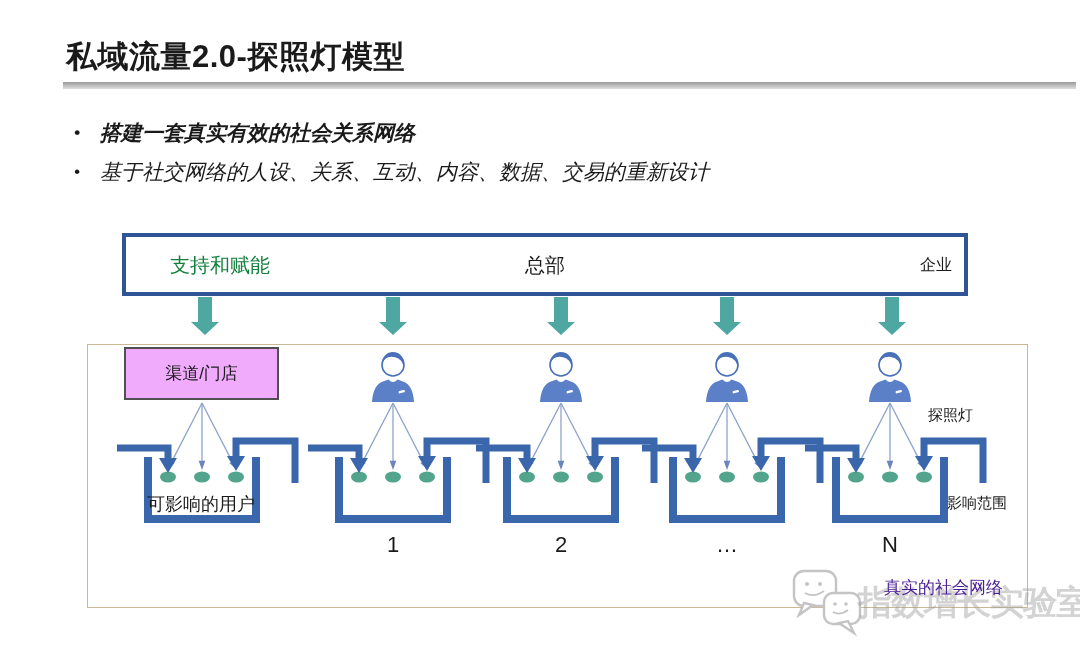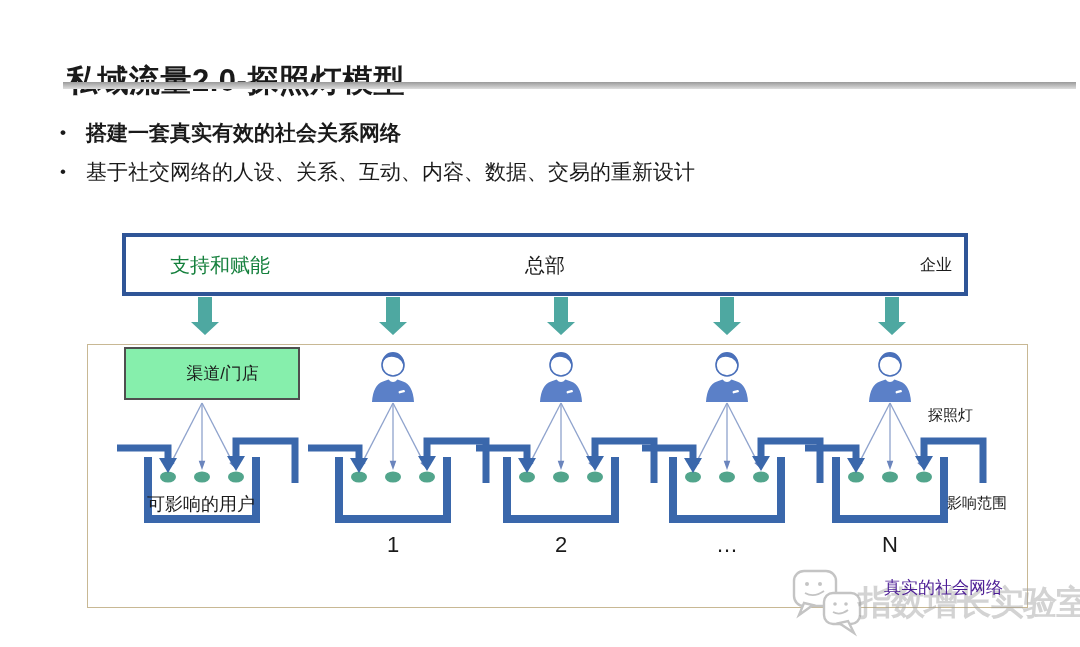--- a/index.html
+++ b/index.html
@@ -1,46 +1,46 @@
 <!DOCTYPE html>
 <html><head>
 <meta charset="utf-8">
 <style>
   html,body{margin:0;padding:0;}
   body{
     width:1080px;height:647px;position:relative;overflow:hidden;
     background:#ffffff;font-family:"Liberation Sans",sans-serif;color:#1a1a1a;
   }
   
-  .slide-title{position:absolute;left:66px;top:36px;font-size:31px;font-weight:bold;letter-spacing:.5px;white-space:nowrap;margin-top:24px;}
+  .slide-title{position:absolute;left:66px;top:36px;font-size:31px;font-weight:bold;letter-spacing:.5px;white-space:nowrap;}
   .title-divider{position:absolute;left:63px;top:82px;width:1013px;height:7px;
     background:linear-gradient(to bottom,#9a9a9a,#dedede);}
-  .bullet{position:absolute;left:60px;font-size:21px;white-space:nowrap;}
+  .bullet{position:absolute;left:74px;font-size:21px;white-space:nowrap;font-style:italic;}
   .bullet:before{content:"\2022";display:inline-block;width:26px;font-size:17px;vertical-align:2px;}
   .bullet.b1{top:119px;font-weight:bold;}
   .bullet.b2{top:158px;font-weight:normal;}
 
   
   .frame{position:absolute;left:87px;top:344px;width:939px;height:262px;border:1px solid #c8b894;z-index:1;}
 
   
   .header-box{position:absolute;left:122px;top:233px;width:838px;height:55px;
     border:4px solid #2f5597;background:#fff;z-index:3;}
   .header-box .support{position:absolute;left:44px;top:50%;transform:translateY(-50%);
     font-size:20px;color:#15803d;white-space:nowrap;}
   .header-box .hq{position:absolute;left:50%;top:50%;transform:translate(-50%,-50%);
     font-size:20px;white-space:nowrap;}
   .header-box .corp{position:absolute;right:12px;top:50%;transform:translateY(-50%);
     font-size:16px;white-space:nowrap;margin-left:11px;}
 
   
   .channel-box{position:absolute;left:124px;top:347px;width:151px;height:49px;
-    border:2px solid #4f4f4f;background:#86efac;z-index:4;
+    border:2px solid #4f4f4f;background:#f0abfc;z-index:4;
     display:flex;flex-direction:column;justify-content:center;text-align:center;
-    font-size:17px;line-height:24px;white-space:nowrap;padding-left:21px;}
+    font-size:17px;line-height:24px;white-space:nowrap;}
 
   
   svg.diagram{position:absolute;left:0;top:0;z-index:2;}
   .thick{stroke:#3a67ab;stroke-width:7;fill:none;}
   .cont{stroke:#3a67ab;stroke-width:8;fill:none;}
   .bluefill{fill:#3a67ab;}
   .dot{fill:#52a58c;}
   .fan{stroke:#8fa3cd;stroke-width:1.3;}
   .fanhead{fill:#6b85bd;}
   .teal{fill:#4ea8a1;}

